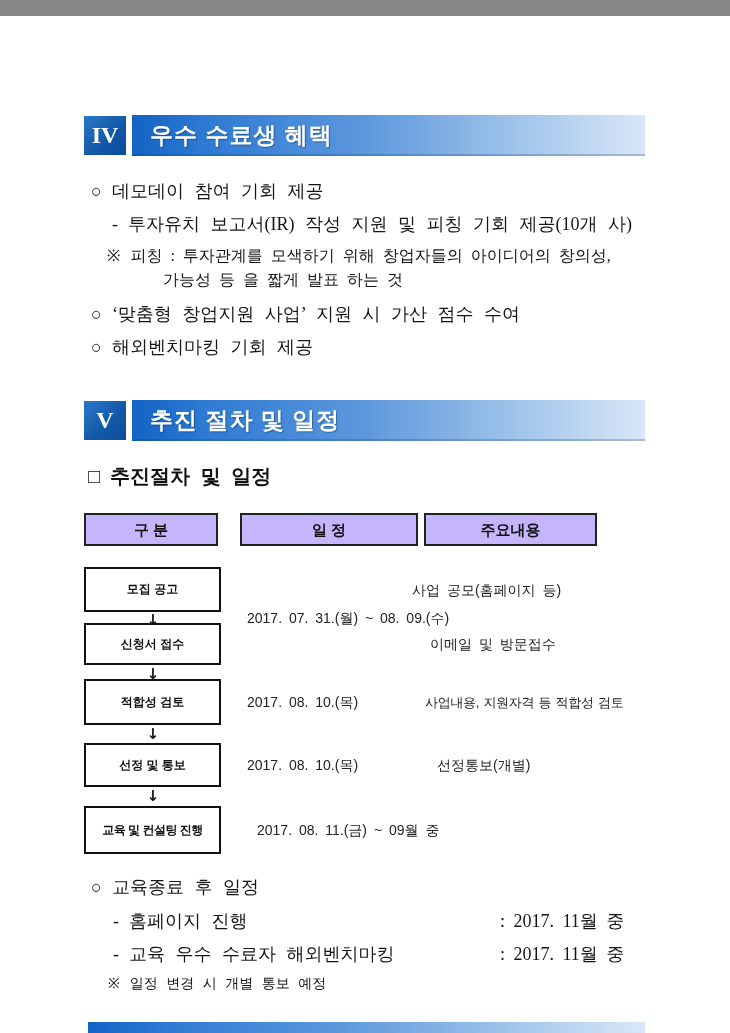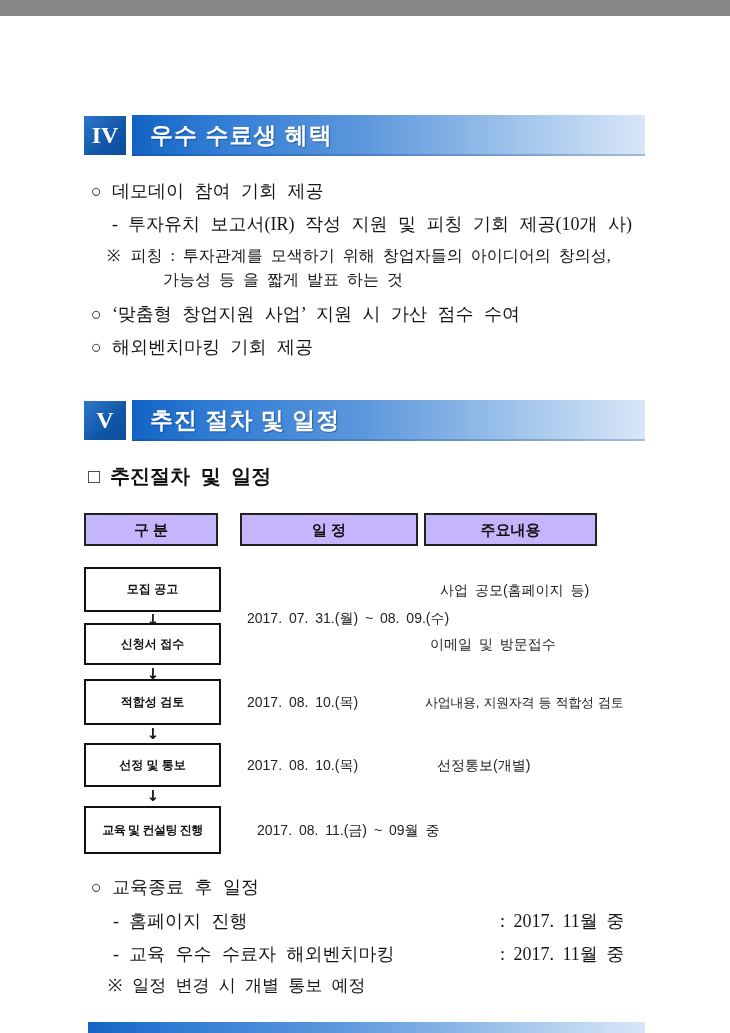--- a/index.html
+++ b/index.html
@@ -115,21 +115,21 @@
   <div class="abs subhead" style="top:447px;left:88px;">
     <span class="mk">□</span><span>추진절차 및 일정</span>
   </div>
 
   <div class="abs thbox" style="top:497px;left:84px;width:134px;">구  분</div>
   <div class="abs thbox" style="top:497px;left:240px;width:178px;">일  정</div>
   <div class="abs thbox" style="top:497px;left:424px;width:173px;">주요내용</div>
 
   <div class="abs stepbox" style="top:551px;height:45px;">모집 공고</div>
   <div class="abs cell" style="top:594px;left:247px;">2017. 07. 31.(월) ~ 08. 09.(수)</div>
-  <div class="abs cell" style="top:566px;left:440px;">사업 공모(홈페이지 등)</div>
+  <div class="abs cell" style="top:566px;left:412px;">사업 공모(홈페이지 등)</div>
   <div class="abs arrow" style="top:597px;">↓</div>
 
   <div class="abs stepbox" style="top:607px;height:42px;">신청서 접수</div>
   <div class="abs cell" style="top:620px;left:430px;">이메일 및 방문접수</div>
   <div class="abs arrow" style="top:651px;">↓</div>
 
   <div class="abs stepbox" style="top:663px;height:46px;">적합성 검토</div>
   <div class="abs cell" style="top:678px;left:247px;">2017. 08. 10.(목)</div>
   <div class="abs cell cond" style="top:678px;left:425px;">사업내용, 지원자격 등 적합성 검토</div>
   <div class="abs arrow" style="top:711px;">↓</div>
@@ -146,19 +146,19 @@
     <span class="mk">○</span><span>교육종료 후 일정</span>
   </div>
   <div class="abs tline sz18" style="top:893px;left:113px;">
     <span class="mk">-</span><span>홈페이지 진행</span>
   </div>
   <div class="abs val sz18" style="top:893px;left:500px;">: 2017. 11월 중</div>
   <div class="abs tline sz18" style="top:926px;left:113px;">
     <span class="mk">-</span><span>교육 우수 수료자 해외벤치마킹</span>
   </div>
   <div class="abs val sz18" style="top:926px;left:500px;">: 2017. 11월 중</div>
-  <div class="abs tline" style="top:957px;left:108px;font-size:17px;word-spacing:5px;">
+  <div class="abs tline" style="top:957px;left:108px;font-size:14px;word-spacing:5px;">
     <span class="mk">※</span><span>일정 변경 시 개별 통보 예정</span>
   </div>
 
   <div class="abs footer-bar"></div>
 
 </div>
 
 </body></html>

